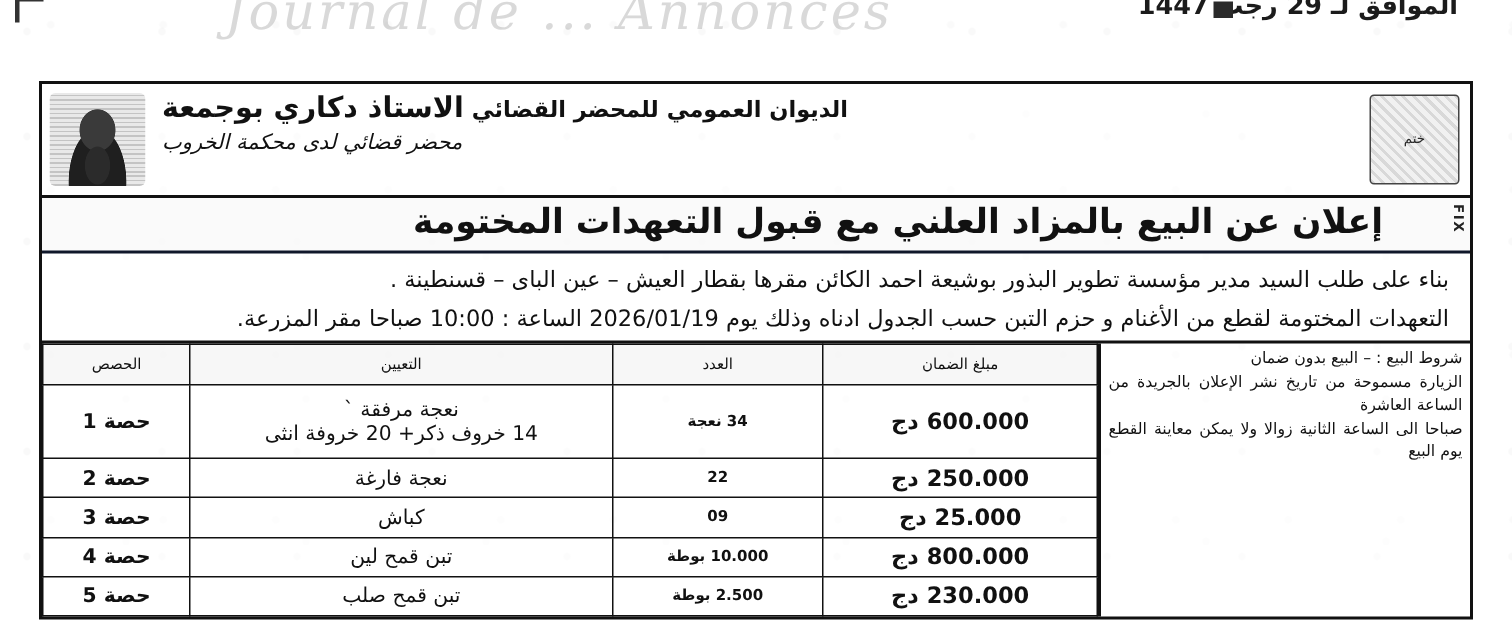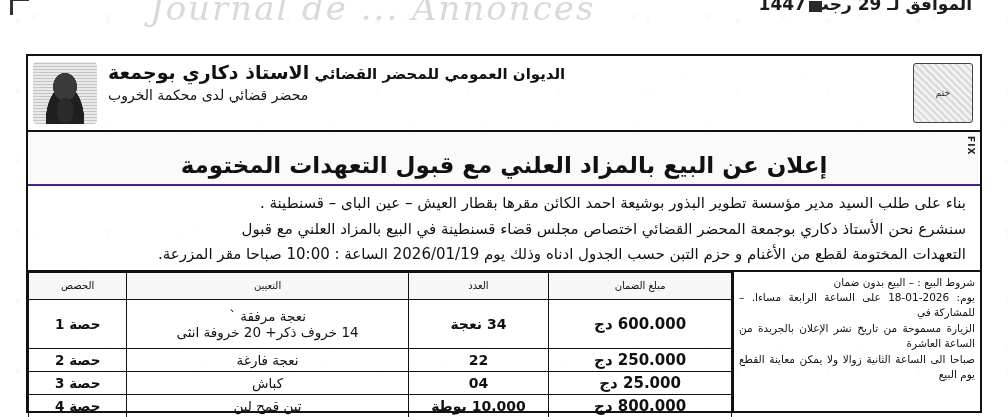--- a/index.html
+++ b/index.html
@@ -155,33 +155,33 @@
     margin-bottom: 4px;
     white-space: nowrap;
   }
   .head-line1 .big {
     font-size: 19px;
     font-weight: bold;
   }
   .head-line2 {
     font-size: 14px;
     margin-bottom: 19px;
+    font-style: italic;
   }
   .head-line3 {
     font-size: 15px;
     font-weight: bold;
     white-space: nowrap;
   }
 
   
   .title-bar {
     position: relative;
-    border-bottom: 2px solid #4c1d95;
-    text-align: center;
-    padding: 20px 58px 6px;
+    border-bottom: 2px solid #0f172a;
+    padding: 3px 58px 6px;
     background: rgba(245,245,245,0.5);
   }
   .title-bar .title {
     font-size: 23px;
     font-weight: bold;
     letter-spacing: 0px;
     white-space: nowrap;
   }
   .fix-tag {
     position: absolute;
@@ -250,21 +250,21 @@
     font-size: 10px;
     height: 22px;
     background: rgba(240,240,240,0.5);
   }
   col.c-lot   { width: 14%; }
   col.c-desig { width: 40%; }
   col.c-count { width: 20%; }
   col.c-guar  { width: 26%; }
   td.lot      { font-weight: bold; font-size: 13.5px; }
   td.desig    { text-align: center; font-size: 13.5px; }
-  td.count    { font-weight: bold; font-size: 14px; }
+  td.count    { font-weight: bold; font-size: 10px; }
   td.guar     { font-weight: bold; font-size: 15px; }
   td.tall     { height: 44px; }
 </style>
 </head>
 <body>
 
 <div class="watermark">
   <span>Journal de ... Annonces</span>
 </div>
 <div class="paper-noise"></div>
@@ -293,29 +293,27 @@
     </div>
   </div>
 
   <div class="title-bar">
     <div class="title">إعلان عن البيع بالمزاد العلني مع قبول التعهدات المختومة</div>
     <div class="fix-tag">FIX</div>
   </div>
 
   <div class="body-text">
     <p>بناء على طلب السيد مدير مؤسسة تطوير البذور بوشيعة احمد الكائن مقرها بقطار العيش – عين الباى – قسنطينة .</p>
-    <p>سنشرع نحن الأستاذ دكاري بوجمعة المحضر القضائي اختصاص مجلس قضاء قسنطينة في البيع بالمزاد العلني مع قبول</p>
     <p>التعهدات المختومة لقطع من الأغنام و حزم التبن حسب الجدول ادناه وذلك يوم 2026/01/19 الساعة : 10:00 صباحا مقر المزرعة.</p>
   </div>
 
   <div class="lower">
 
     <div class="conditions">
       <p class="ct">شروط البيع : – البيع بدون ضمان</p>
-      <p class="ct">يوم: 2026-01-18 على الساعة الرابعة مساءا. – للمشاركة في</p>
       <p class="ct">الزيارة مسموحة من تاريخ نشر الإعلان بالجريدة من الساعة العاشرة</p>
       <p class="ct">صباحا الى الساعة الثانية زوالا ولا يمكن معاينة القطع يوم البيع</p>
 
     </div>
 
     <div class="tbl-wrap">
       <table class="auction">
         <colgroup>
           <col class="c-guar">
             <col class="c-count">
@@ -341,21 +339,21 @@
             <td class="lot tall">حصة 1</td>
           </tr>
           <tr>
             <td class="guar">250.000 دج</td>
             <td class="count">22</td>
             <td class="desig">نعجة فارغة</td>
             <td class="lot">حصة 2</td>
           </tr>
           <tr>
             <td class="guar">25.000 دج</td>
-            <td class="count">04</td>
+            <td class="count">09</td>
             <td class="desig">كباش</td>
             <td class="lot">حصة 3</td>
           </tr>
           <tr>
             <td class="guar">800.000 دج</td>
             <td class="count">10.000 بوطة</td>
             <td class="desig">تبن قمح لين</td>
             <td class="lot">حصة 4</td>
           </tr>
           <tr>

